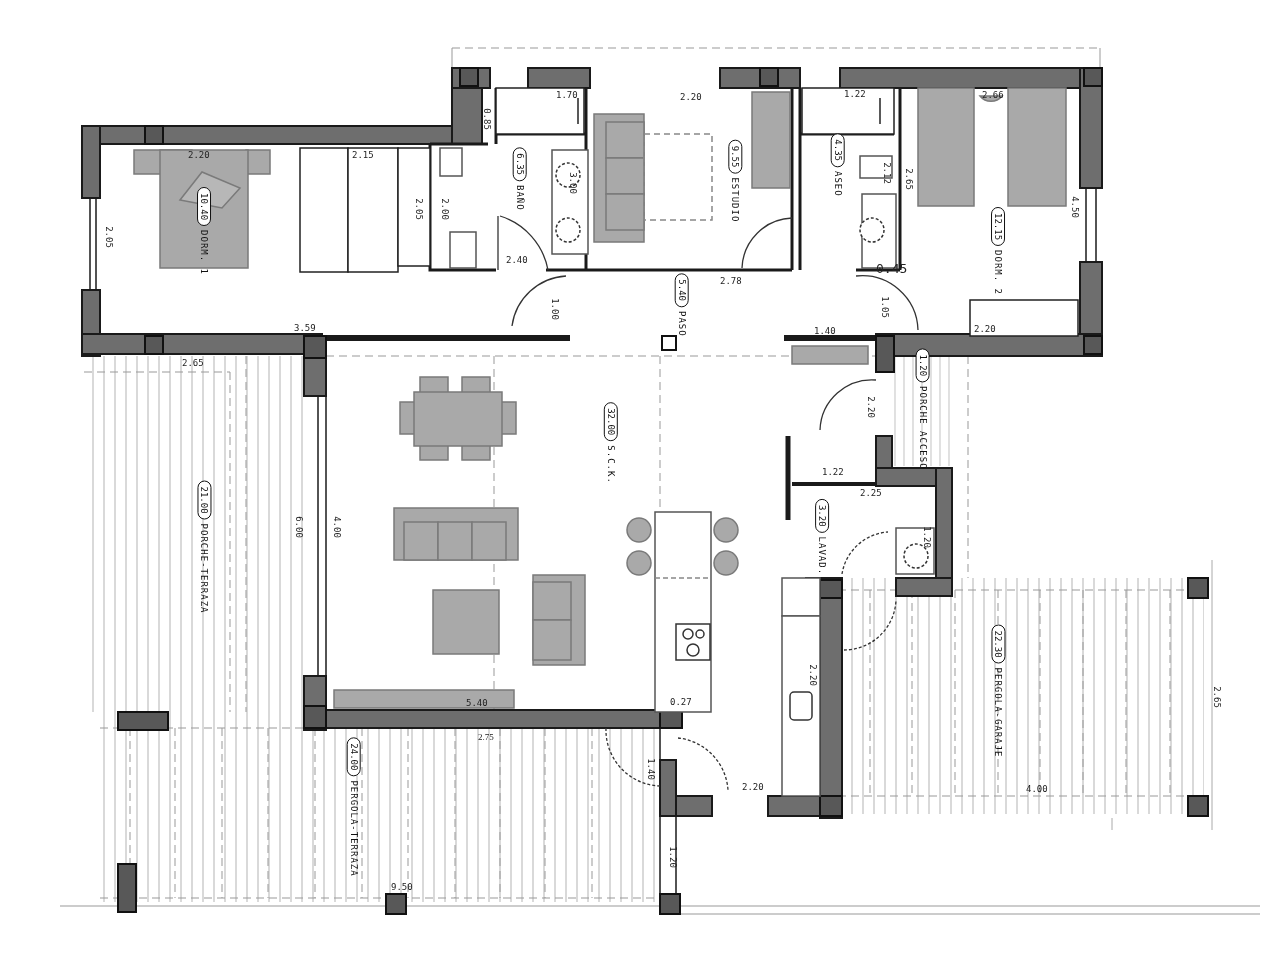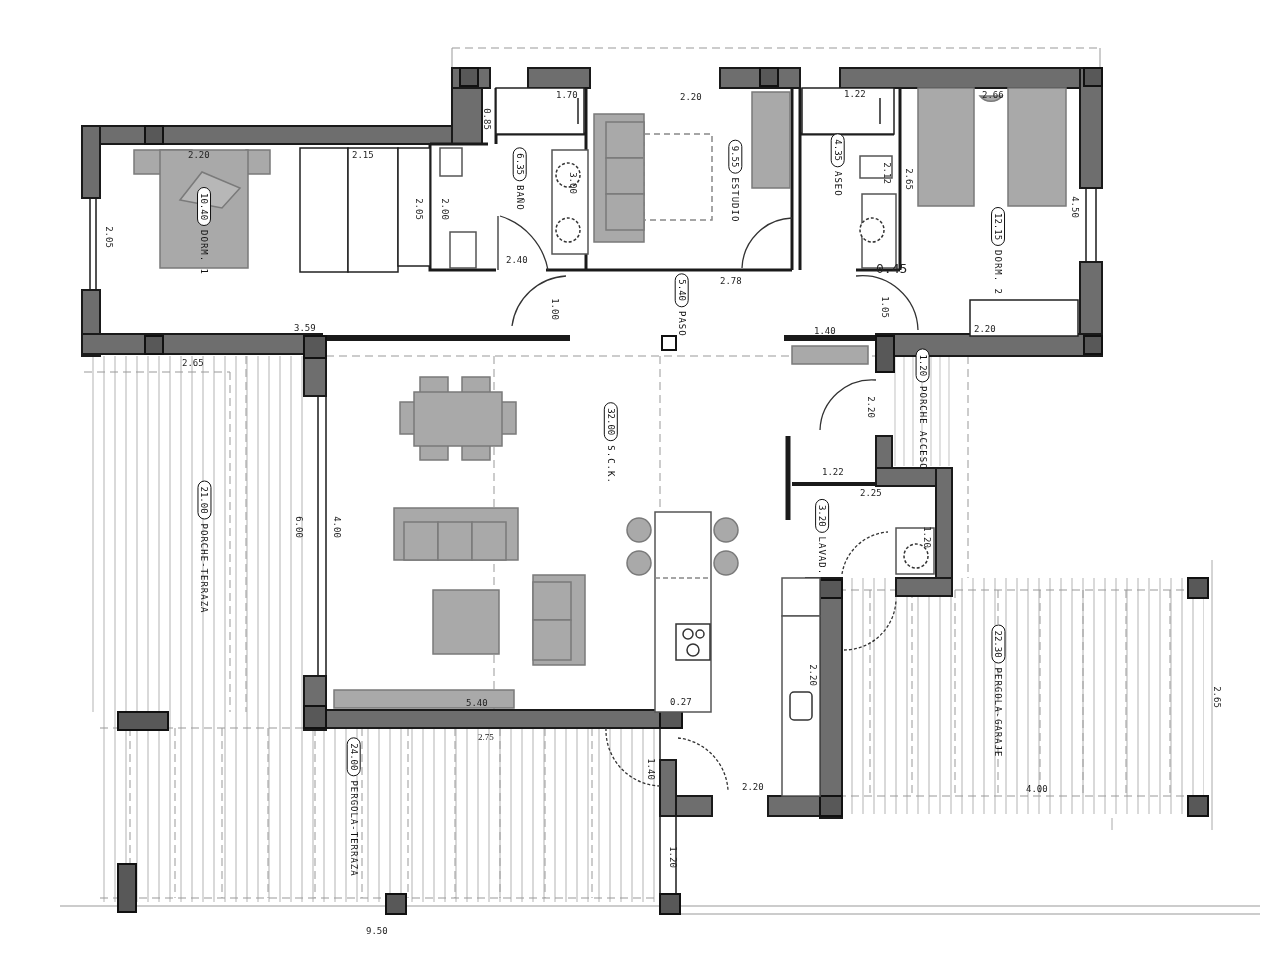--- a/index.html
+++ b/index.html
@@ -347,19 +347,19 @@
 <span class="lbl" style="left:814px;top:326px;">1.40</span>
 <span class="lbl rot" style="left:860px;top:402px;">2.20</span>
 <span class="lbl" style="left:822px;top:467px;">1.22</span>
 <span class="lbl" style="left:860px;top:488px;">2.25</span>
 <span class="lbl rot" style="left:916px;top:532px;">1.20</span>
 <span class="lbl rot" style="left:326px;top:522px;">4.00</span>
 <span class="lbl rot" style="left:288px;top:522px;">6.00</span>
 <span class="lbl" style="left:466px;top:698px;">5.40</span>
 <span class="lbl" style="left:670px;top:697px;">0.27</span>
 <span class="lbl" style="left:478px;top:732px;font-family:Liberation Serif, serif;">2.75</span>
-<span class="lbl" style="left:366px;top:882px;margin-top:44px;">9.50</span>
+<span class="lbl" style="left:391px;top:882px;">9.50</span>
 <span class="lbl rot" style="left:640px;top:764px;">1.40</span>
 <span class="lbl rot" style="left:662px;top:852px;">1.20</span>
 <span class="lbl" style="left:742px;top:782px;">2.20</span>
 <span class="lbl rot" style="left:802px;top:670px;">2.20</span>
 <span class="lbl" style="left:1026px;top:784px;">4.00</span>
 <span class="lbl rot" style="left:1206px;top:692px;">2.65</span>
 
 </body></html>

